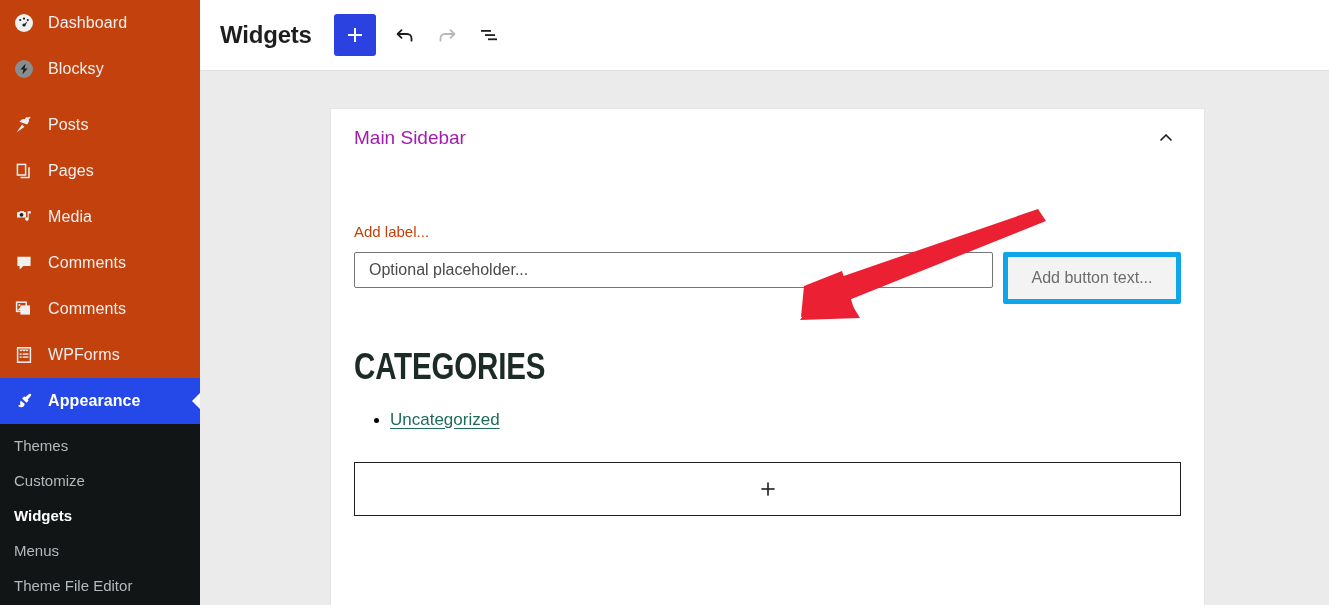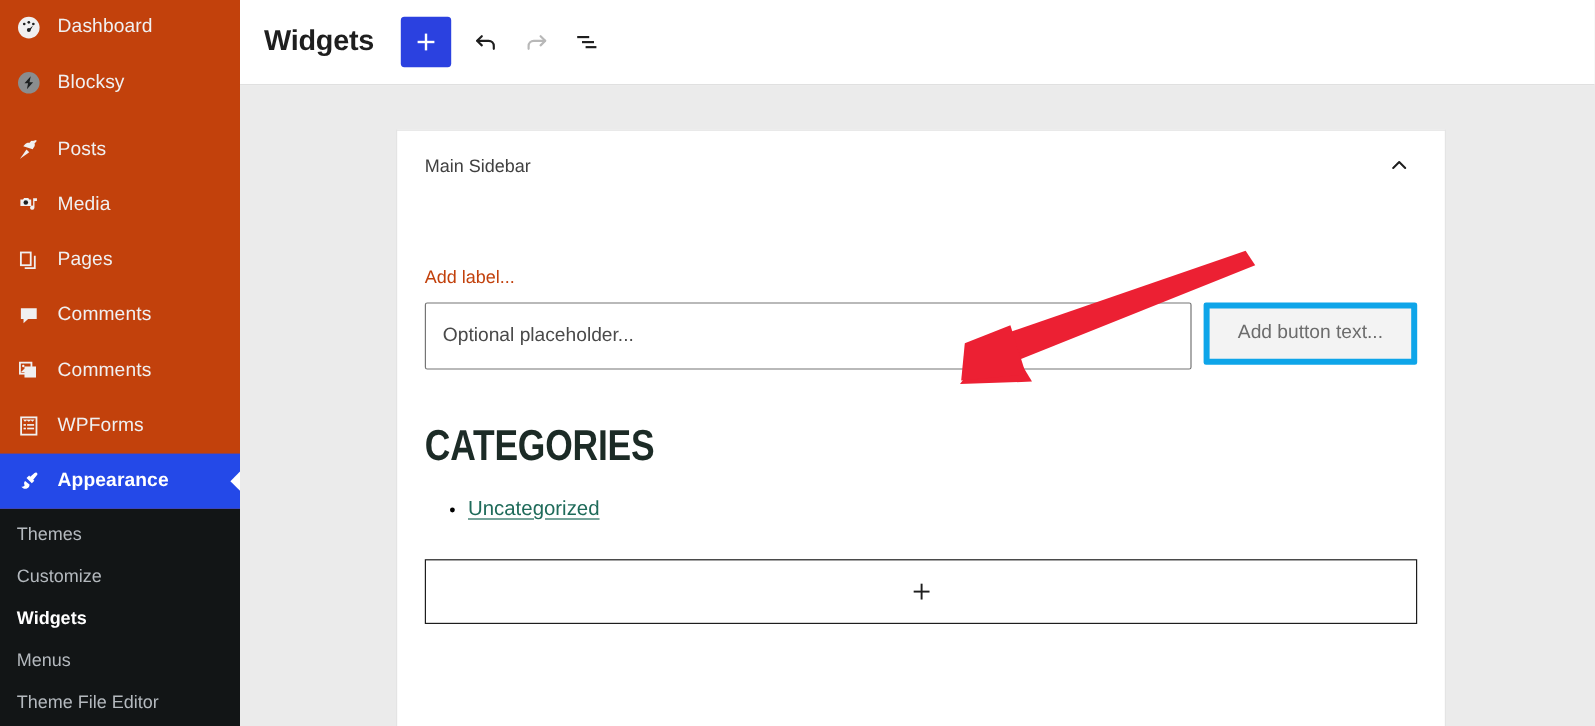--- a/index.html
+++ b/index.html
@@ -98,33 +98,33 @@
     height: 520px;
     background: #ffffff;
     border: 1px solid #e4e4e4;
     border-bottom: none;
   }
   .panel-head {
     height: 58px;
     display: flex; align-items: center; justify-content: space-between;
     padding: 0 24px 0 23px;
   }
-  .panel-head .ttl { font-size: 15px; color: #404040; }
+  .panel-head .ttl { font-size: 19px; color: #a21caf; }
   .chev-btn { background: none; border: none; cursor: pointer; padding: 4px; display:flex; }
 
   .panel-body { padding: 0 23px; }
 
   .lbl-placeholder {
     font-size: 15px; color: #c2410c;
     margin-top: 56px; margin-bottom: 12px;
   }
   .search-row { display: flex; align-items: stretch; gap: 10px; }
   .search-input {
     flex: 1;
-    height: 56px;
+    height: 36px;
     border: 1px solid #757575;
     border-radius: 2px;
     padding: 0 14px;
     font-size: 16px; color: #3c3c3c;
     font-family: "Liberation Sans", sans-serif;
     background: #fff;
     outline: none;
   }
   .search-input::placeholder { color: #4a4a4a; opacity: 1; }
   .search-btn {
@@ -213,36 +213,36 @@
             <path d="M13.3 2.6 c-.5-.5-1.2-.4-1.6.1 l-1 1.3 c-1.2-.3-2.6.1-3.6 1.1 L5.4 6.8 l7.8 2.6 1.2-1.9 c.7-1 .8-2.2.4-3.2 l1.2-1 c.5-.4.6-1.1.1-1.6 z" fill="#f0f0f1"></path>
             <path d="M8.1 9.6 L2.7 17.3 L10.4 11.9 Z" fill="#f0f0f1"></path>
           </svg>
       </span>
       <span class="lbl">Posts</span>
     </div>
 
     <div class="nav-item">
       <span class="ico">
         <svg width="20" height="20" viewBox="0 0 20 20">
+            <rect x="3.4" y="3.4" width="8.2" height="10.6" fill="none" stroke="#f0f0f1" stroke-width="1.5"></rect>
+            <path d="M6.6 16.4 h8.4 V6.2" fill="none" stroke="#f0f0f1" stroke-width="1.5"></path>
+          </svg>
+      </span>
+      <span class="lbl">Pages</span>
+    </div>
+
+    <div class="nav-item">
+      <span class="ico">
+        <svg width="20" height="20" viewBox="0 0 20 20">
             <path d="M3 5.2 h2.1 l1-1.2 h3.4 l1 1.2 H12 v5.4 H3 z" fill="#f0f0f1"></path>
             <circle cx="7.5" cy="7.8" r="1.9" fill="#1d2021"></circle>
             <path d="M13.6 4.2 v6.2 a1.8 1.8 0 1 0 1.1 1.7 V6.4 h2.1 V4.2 z" fill="#f0f0f1"></path>
           </svg>
       </span>
       <span class="lbl">Media</span>
-    </div>
-
-    <div class="nav-item">
-      <span class="ico">
-        <svg width="20" height="20" viewBox="0 0 20 20">
-            <rect x="3.4" y="3.4" width="8.2" height="10.6" fill="none" stroke="#f0f0f1" stroke-width="1.5"></rect>
-            <path d="M6.6 16.4 h8.4 V6.2" fill="none" stroke="#f0f0f1" stroke-width="1.5"></path>
-          </svg>
-      </span>
-      <span class="lbl">Pages</span>
     </div>
 
     <div class="nav-item">
       <span class="ico">
         <svg width="20" height="20" viewBox="0 0 20 20">
             <path d="M3.4 3.8 h13.2 v9.1 H9.4 L5.6 16.4 v-3.5 H3.4 z" fill="#f0f0f1"></path>
           </svg>
       </span>
       <span class="lbl">Comments</span>
     </div>

